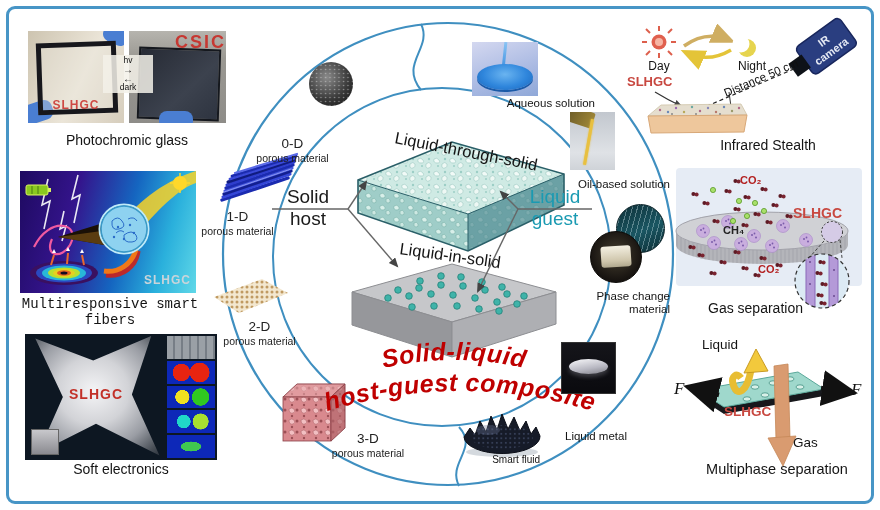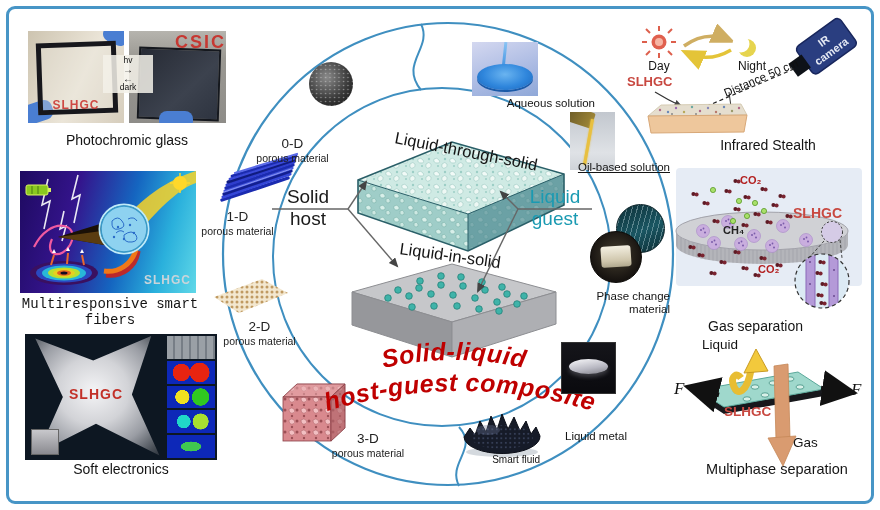--- a/index.html
+++ b/index.html
@@ -549,21 +549,21 @@
   <div class="aqua">
     <div class="stream"></div>
     <div class="dish"></div>
   </div>
   <div class="smcap" style="left:495px;top:97px;width:100px;">Aqueous solution</div>
 
   <div class="oil">
     <div class="bottle"></div>
     <div class="ostream"></div>
   </div>
-  <div class="smcap" style="left:562px;top:161px;width:108px;text-decoration:underline;">Oil-based solution</div>
+  <div class="smcap" style="left:562px;top:178px;width:108px;">Oil-based solution</div>
 
   <div class="pcmA"></div>
   <div class="pcmB">
     <div class="wax"></div>
   </div>
   <div class="smcap" style="left:585px;top:290px;width:85px;">
     <div>Phase change</div>
     <div>material</div>
   </div>
 
@@ -576,21 +576,21 @@
 
   <div class="abs" style="left:644px;top:59px;width:30px;text-align:center;font-size:12px;">Day</div>
   <div class="abs" style="left:732px;top:59px;width:40px;text-align:center;font-size:12px;">Night</div>
   <div class="redlab" style="left:627px;top:74px;font-size:13px;">SLHGC</div>
   <div class="cap" style="left:688px;top:137px;width:160px;">Infrared Stealth</div>
 
   <div class="gaslab" style="left:740px;top:174px;color:#b32020;">CO₂</div>
   <div class="gaslab" style="left:723px;top:184px;color:#222;margin-top:40px;">CH₄</div>
   <div class="redlab" style="left:793px;top:205px;font-size:14px;">SLHGC</div>
   <div class="gaslab" style="left:758px;top:263px;color:#b32020;">CO₂</div>
-  <div class="cap" style="left:688px;top:318px;width:135px;">Gas separation</div>
+  <div class="cap" style="left:688px;top:300px;width:135px;">Gas separation</div>
 
   <div class="abs" style="left:702px;top:337px;font-size:13.5px;">Liquid</div>
   <div class="flab" style="left:674px;top:379px;">F</div>
   <div class="flab" style="left:851px;top:380px;">F</div>
   <div class="redlab" style="left:724px;top:404px;font-size:13.5px;">SLHGC</div>
   <div class="abs" style="left:793px;top:435px;font-size:13.5px;">Gas</div>
   <div class="cap" style="left:692px;top:461px;width:170px;font-size:14.5px;">Multiphase separation</div>
 </div>
 
 </body></html>

